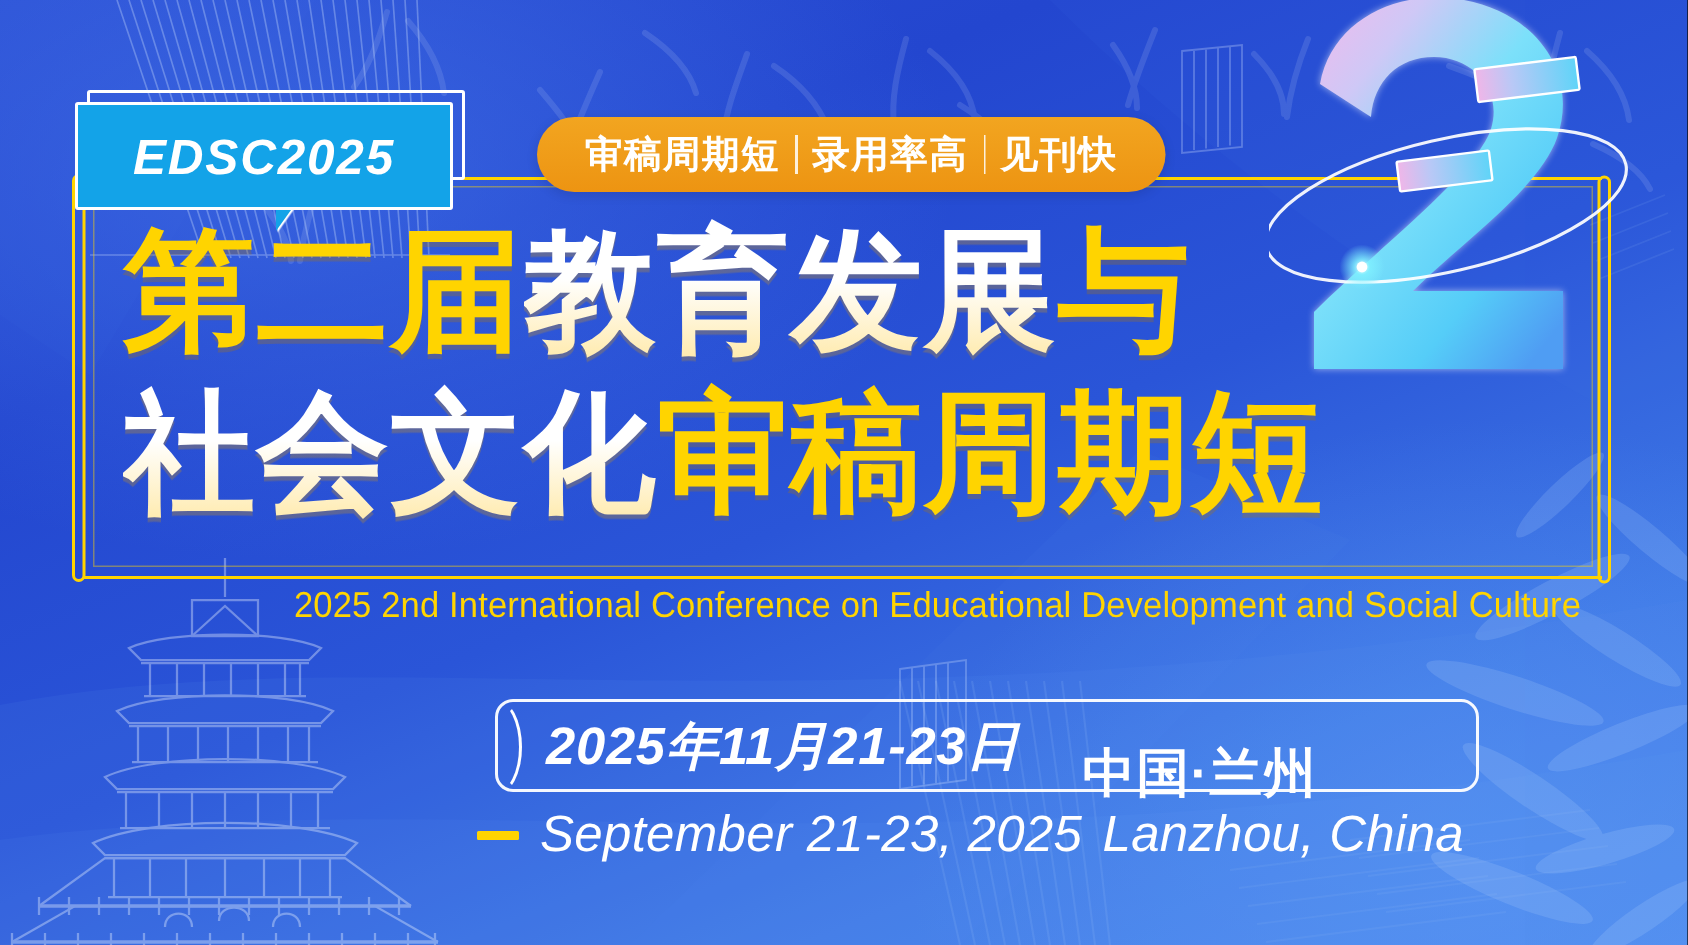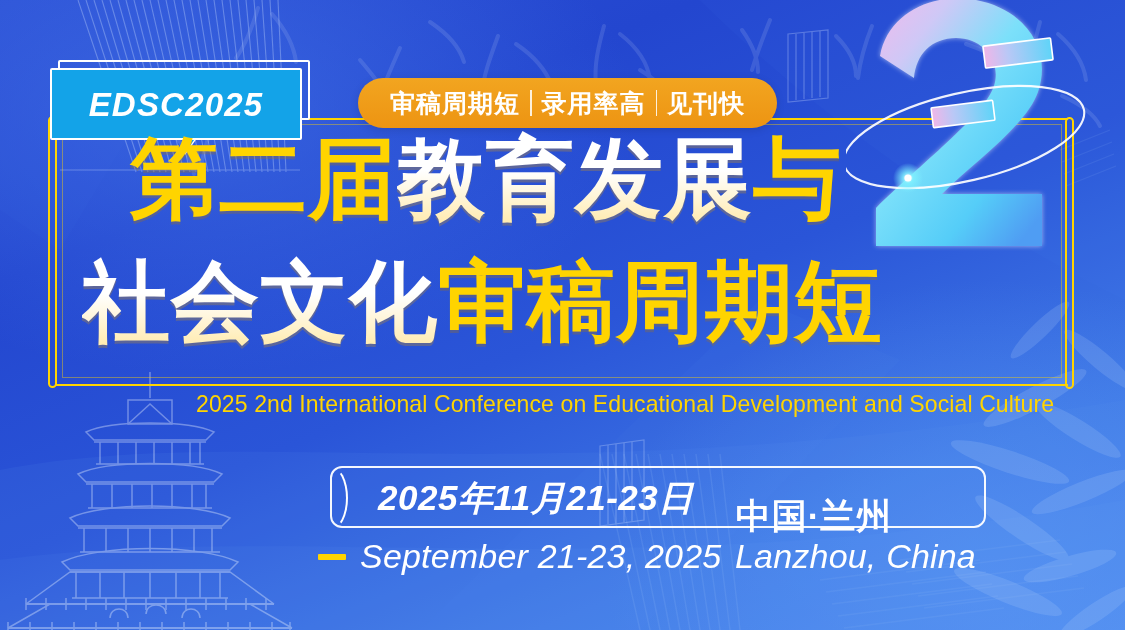--- a/index.html
+++ b/index.html
@@ -79,21 +79,21 @@
   }
   .pill-sep{width:1.5px;height:26px;background:rgba(255,255,255,.85);}
 
   
   .title{
     position:absolute;left:82px;
     font-size:88px;font-weight:bold;letter-spacing:1px;
     line-height:1;white-space:nowrap;
     font-family:"Liberation Sans","DejaVu Sans",sans-serif;
   }
-  .title-1{top:135px;margin-left:48px;}
+  .title-1{top:150px;}
   .title-2{top:258px;}
   .seg-yellow{
     color:#ffd400;
     text-shadow:0 3px 0 rgba(180,120,0,.28);
   }
   .seg-white{
     background:linear-gradient(180deg,#ffffff 42%,#ffe9a8 100%);
     -webkit-background-clip:text;background-clip:text;color:transparent;
     text-shadow:none;
     filter:drop-shadow(0 3px 0 rgba(210,150,20,.30));
@@ -114,21 +114,21 @@
     border-left-color:transparent;border-top-color:transparent;border-bottom-color:transparent;
     transform:rotate(0deg);
   }
   .date-box{
     position:absolute;left:330px;top:466px;width:656px;height:62px;
     border:2.5px solid rgba(255,255,255,.95);border-radius:12px;
     display:flex;align-items:center;
   }
   .date-cn{
     color:#ffffff;font-size:35px;font-style:italic;font-weight:bold;
-    letter-spacing:.5px;margin-left:46px;white-space:nowrap;line-height:1;
+    letter-spacing:.5px;margin-left:32px;white-space:nowrap;line-height:1;
   }
   .loc-cn{
     color:#ffffff;font-size:35px;font-weight:bold;
     letter-spacing:1px;margin-left:42px;white-space:nowrap;line-height:1;margin-top:37px;
   }
 
   
   .dash{
     position:absolute;left:318px;top:554px;width:28px;height:6px;
     background:#ffd400;border-radius:1px;

